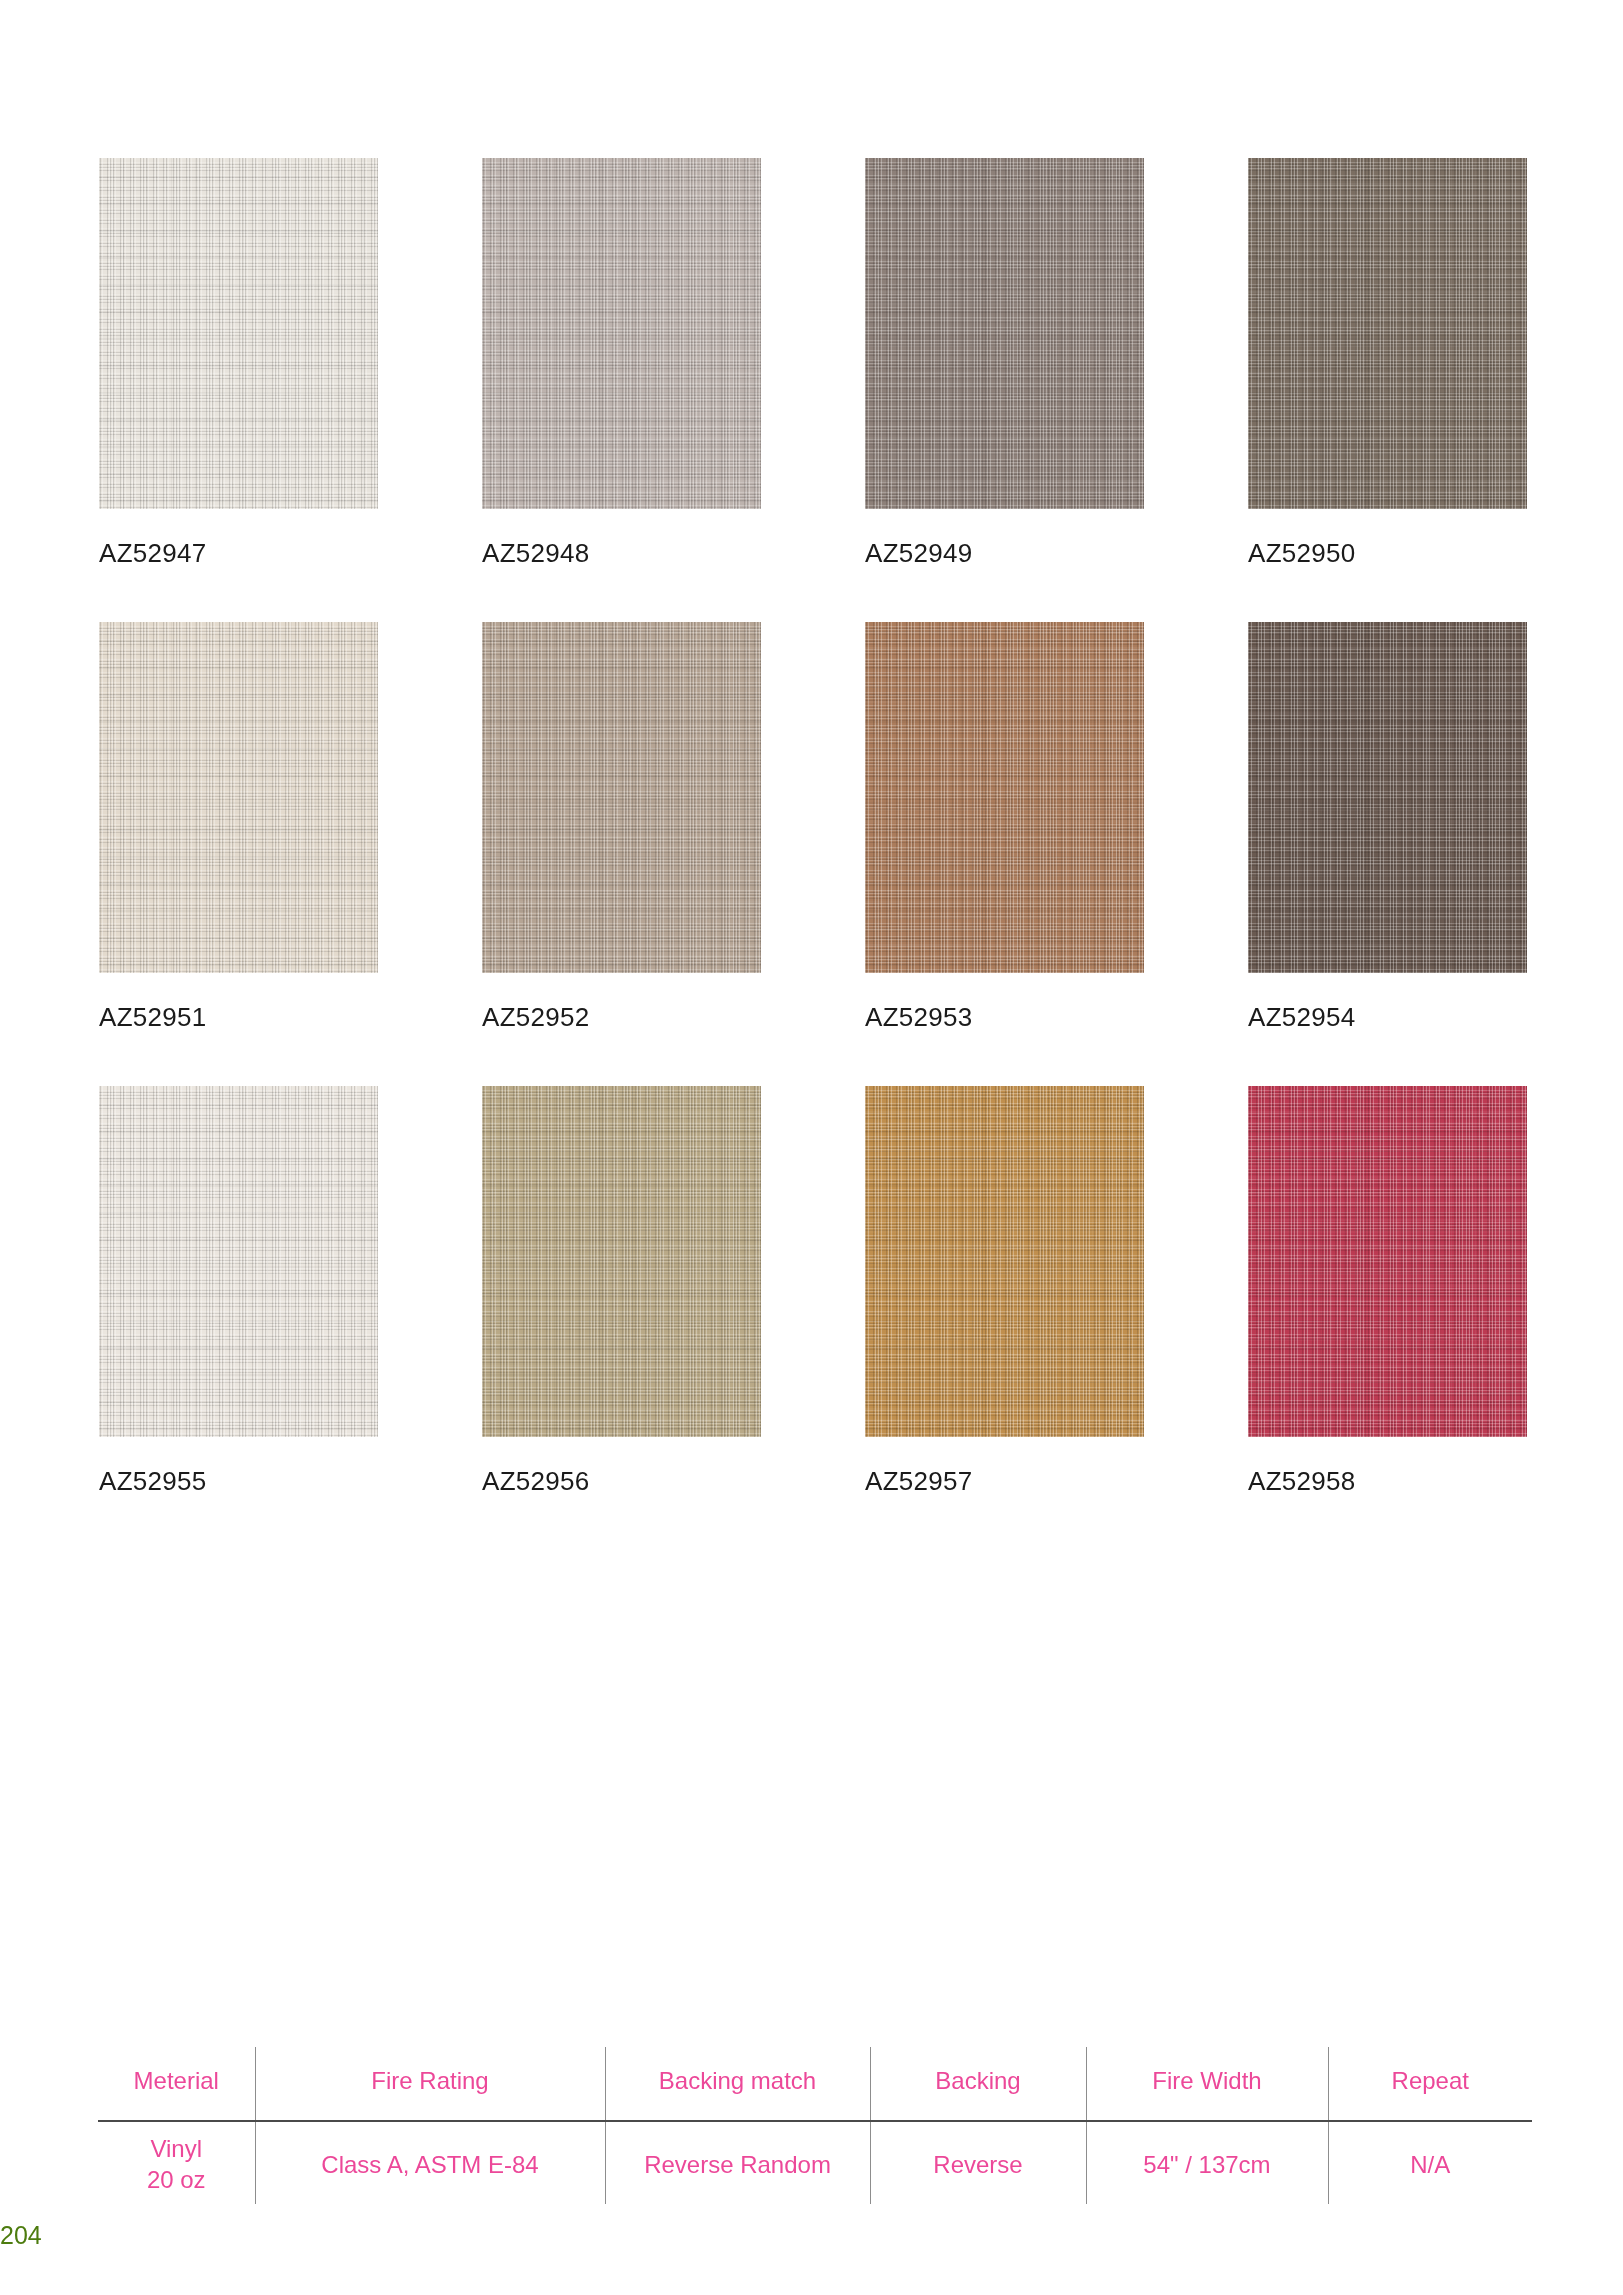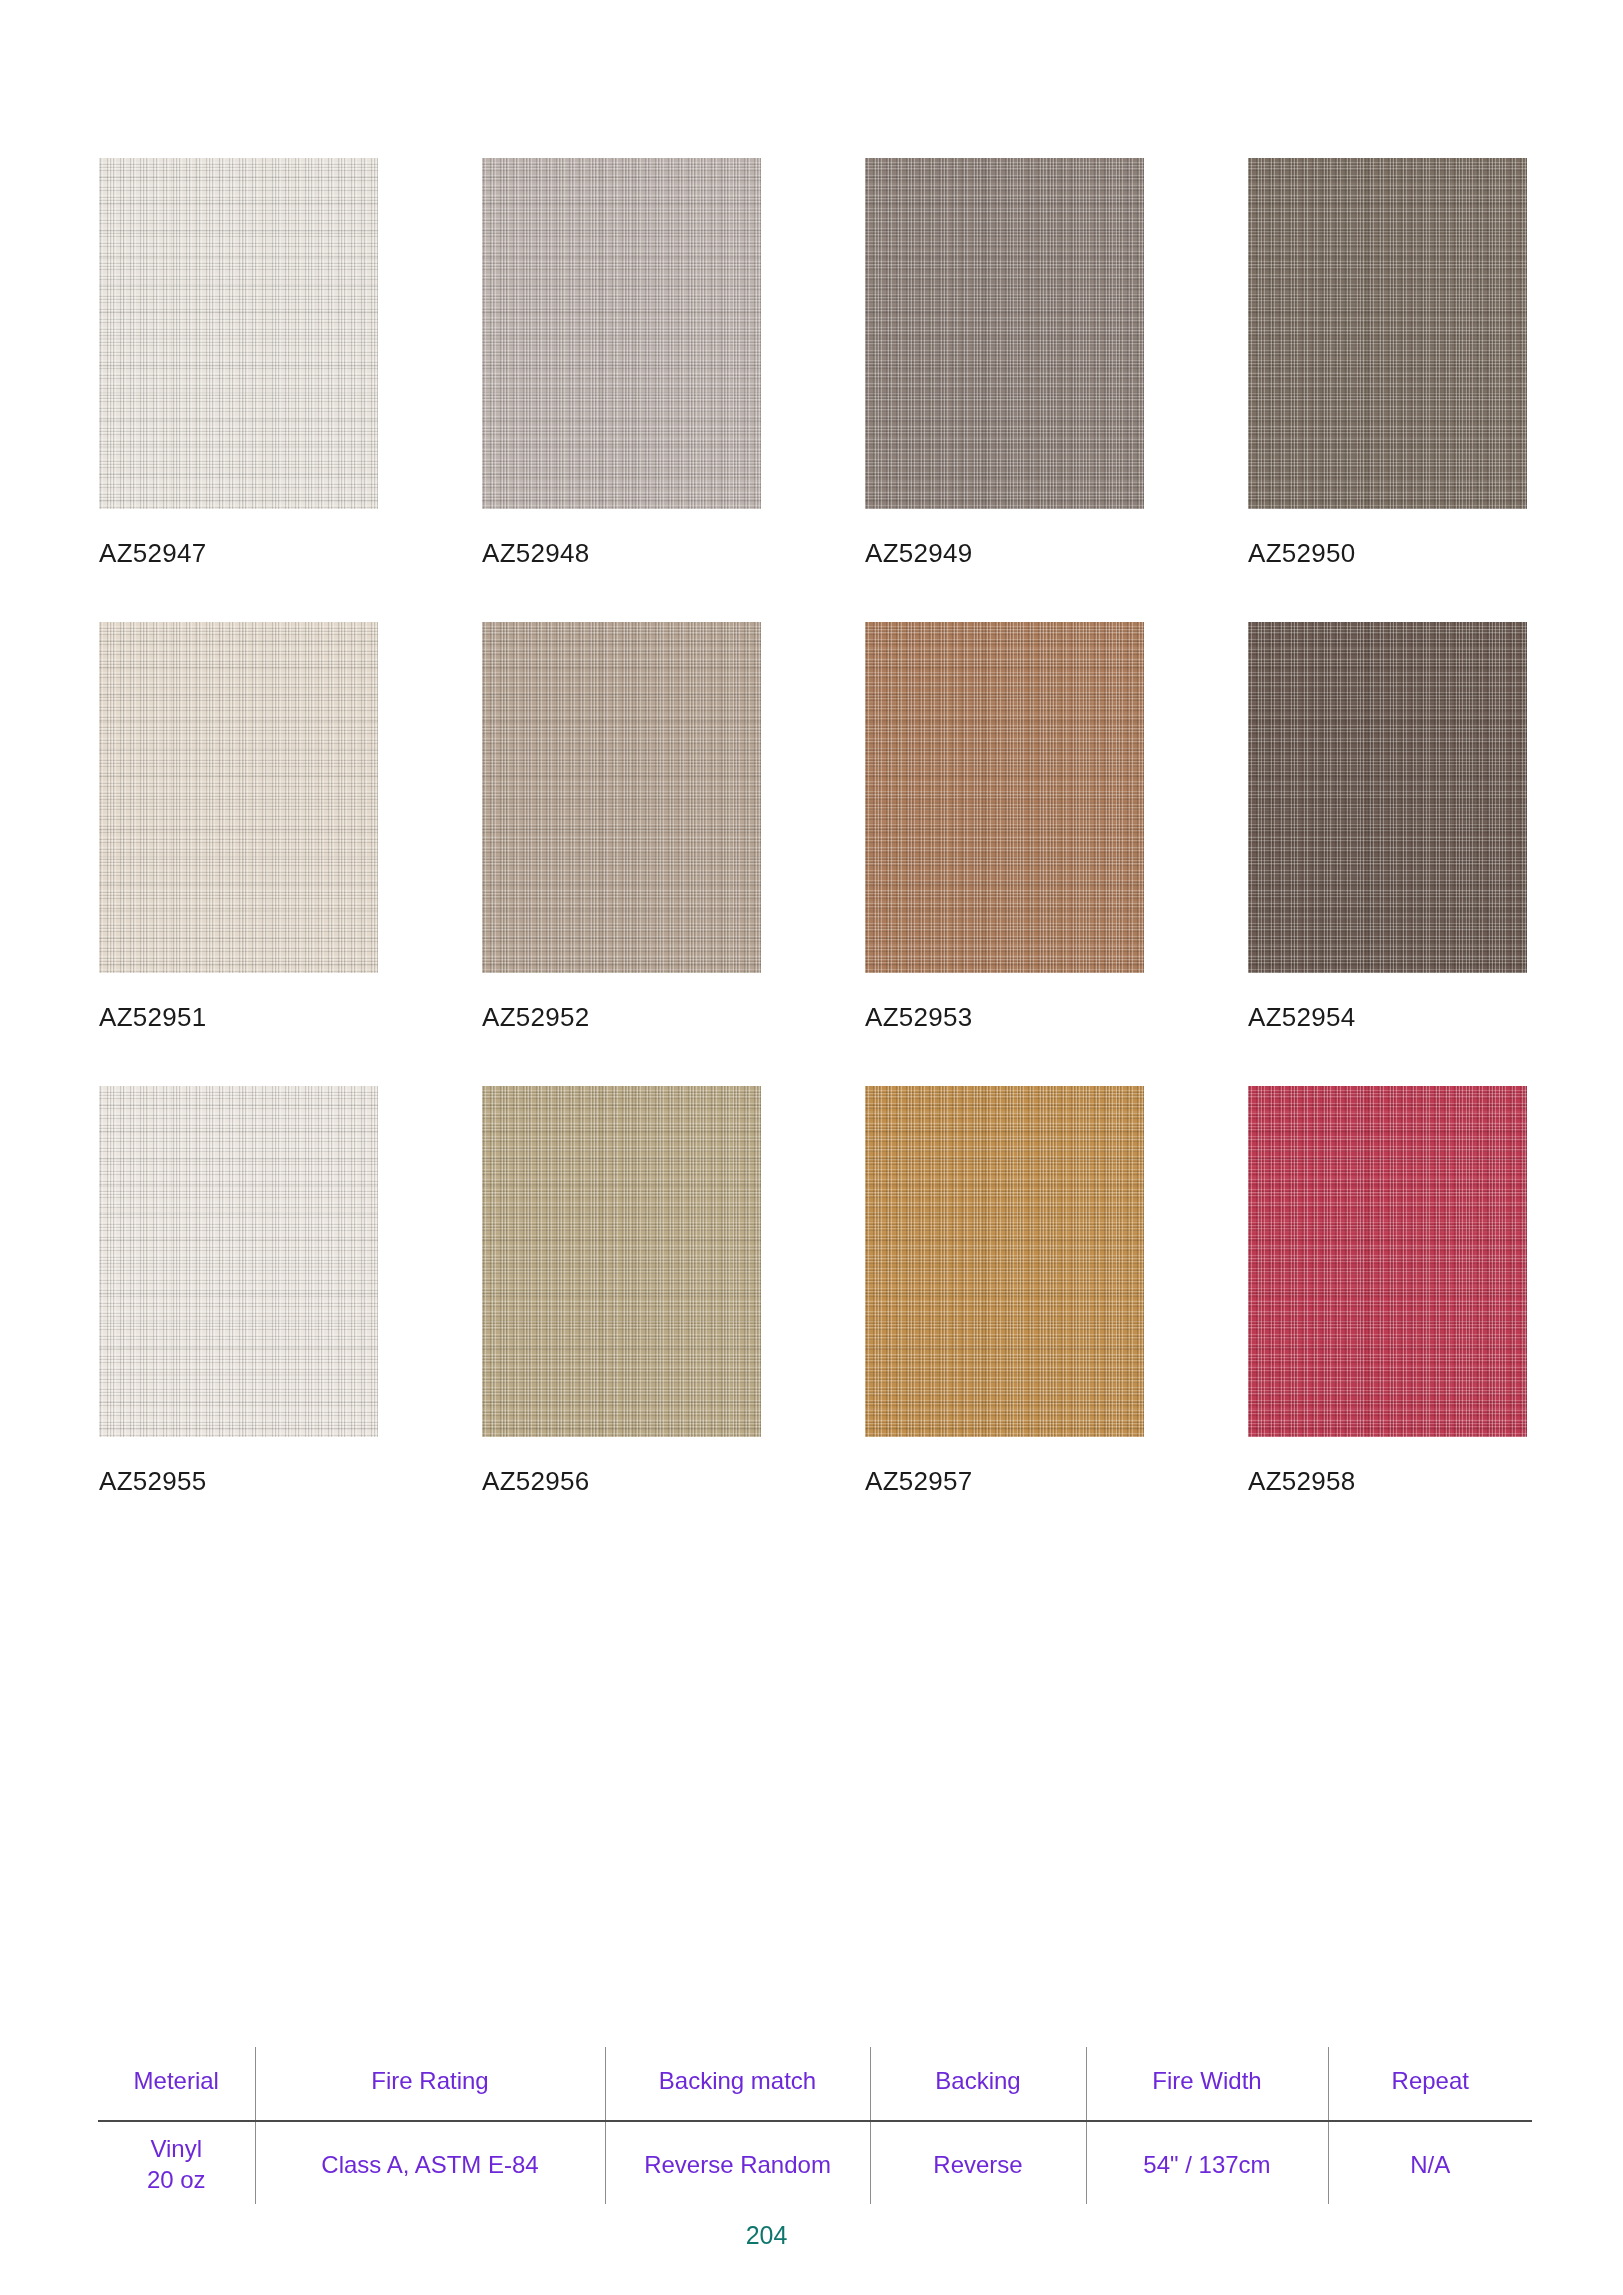--- a/index.html
+++ b/index.html
@@ -120,21 +120,21 @@
     width: 100%;
     border-collapse: collapse;
     table-layout: fixed;
   }
   .spec-table-inner th,
   .spec-table-inner td {
     text-align: center;
     vertical-align: middle;
     font-weight: normal;
     font-size: 24px;
-    color: #6d28d9;
+    color: #ec4899;
     font-family: "Liberation Sans", sans-serif;
     border-left: 1px solid #8d8d8d;
     padding: 0 3.9px;
   }
   .spec-table-inner th:first-child,
   .spec-table-inner td:first-child {
     border-left: none;
   }
   .spec-table-inner thead th {
     height: 68px;
@@ -154,23 +154,23 @@
     border-top: 2px solid #4a4a4a;
   }
   .cell-multiline { white-space: pre-line; }
 
   
   #page-number {
     position: absolute;
     left: 0;
     top: 2221px;
     width: 1533px;
-    text-align: center;
+    text-align: left;
     font-size: 25px;
-    color: #0f766e;
+    color: #4d7c0f;
     font-family: "Liberation Sans", sans-serif;
   }
 </style>
 </head>
 <body style="background: rgb(255, 255, 255);">
 
 <div id="swatch-grid">
 
   <div class="swatch-row">
     <div class="swatch-cell">

